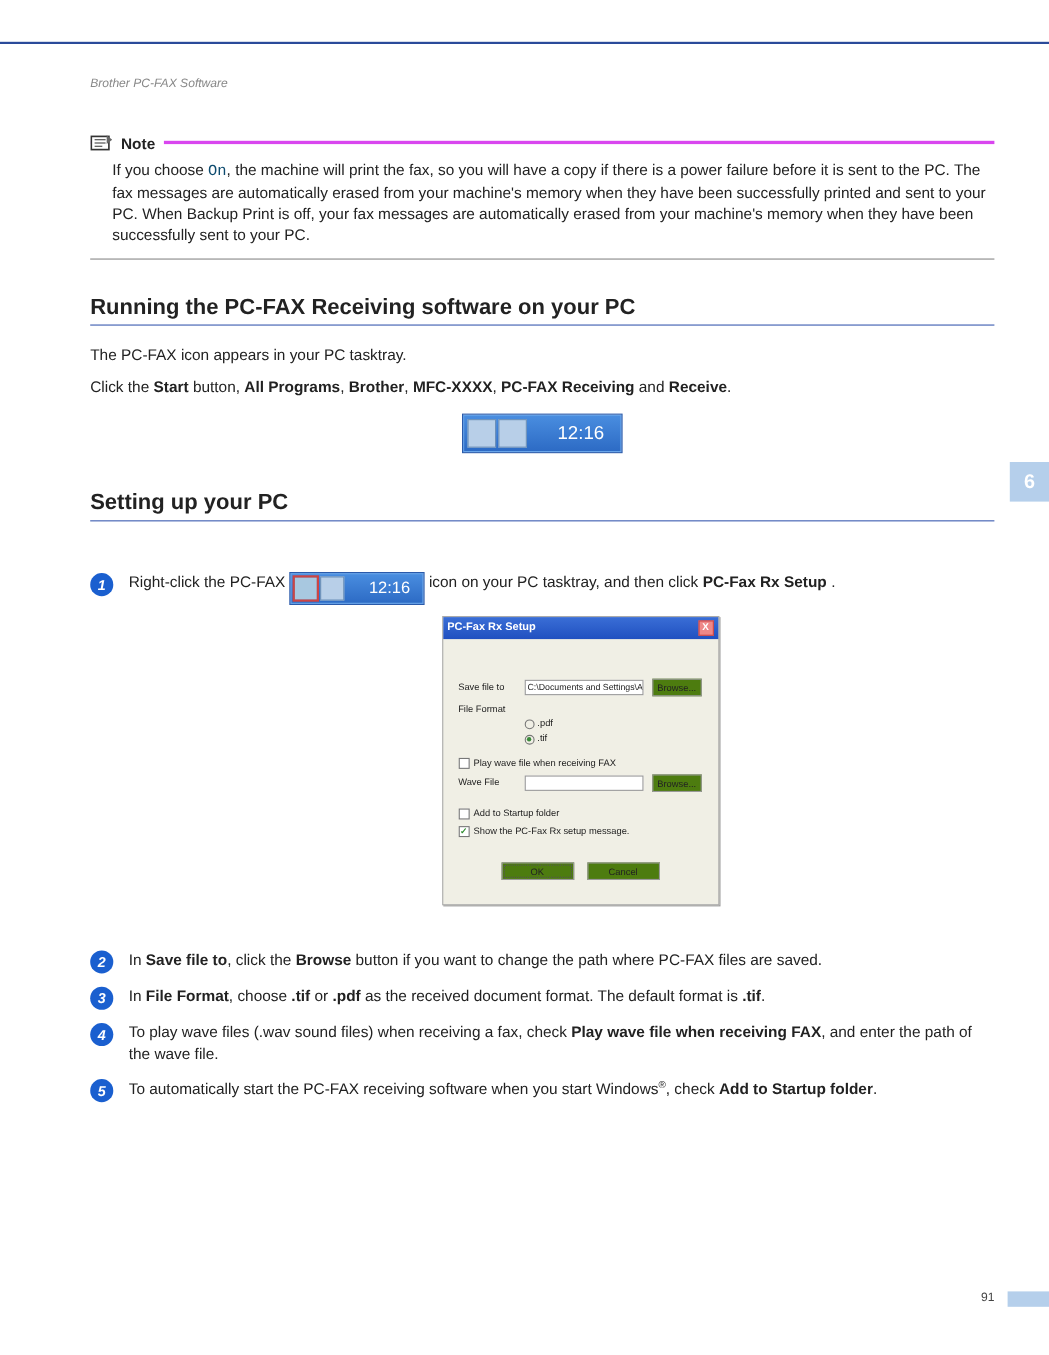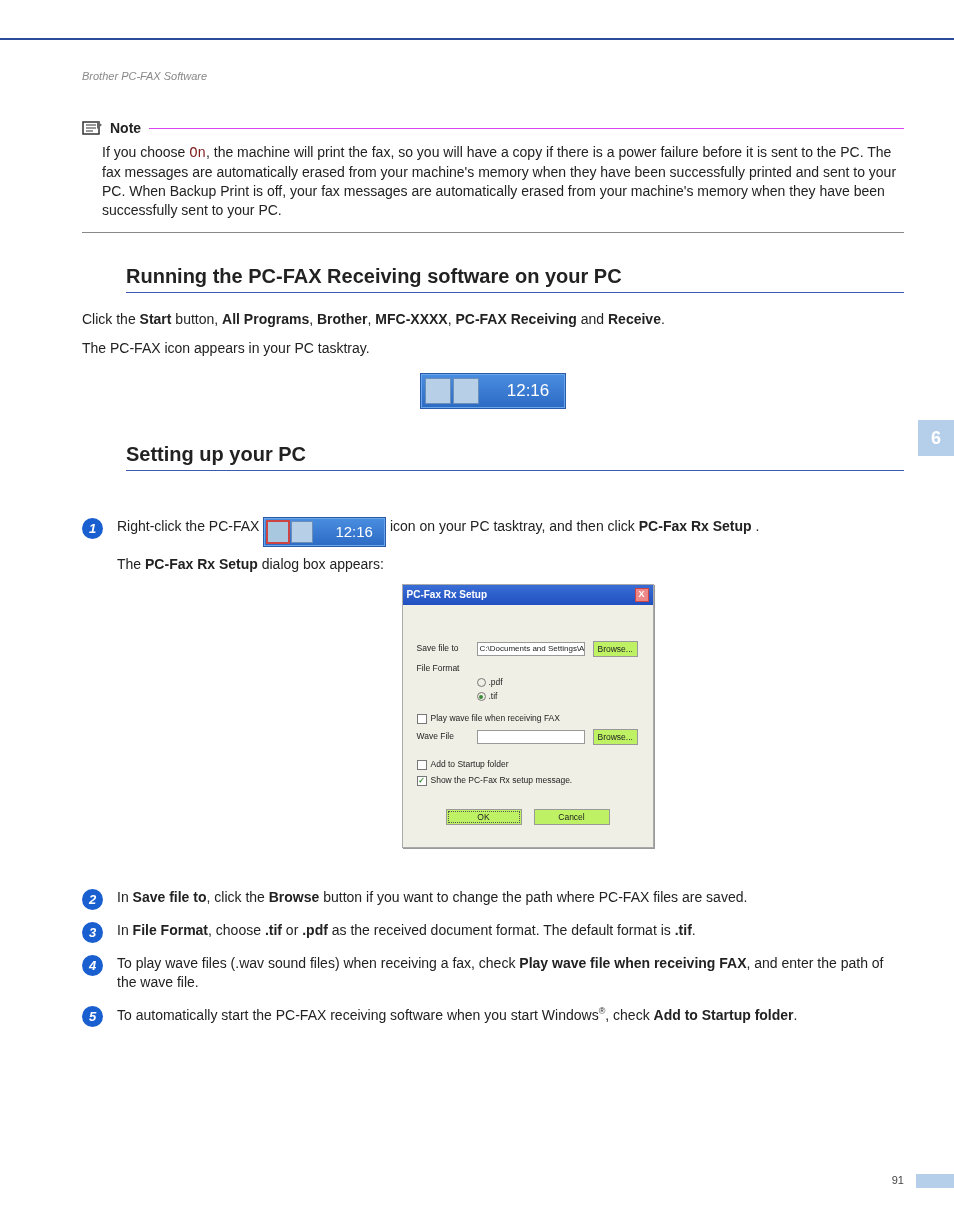--- a/index.html
+++ b/index.html
@@ -19,21 +19,21 @@
   .content {
     padding: 30px 50px 20px 82px;
   }
   .breadcrumb {
     font-size: 11px;
     color: #888;
     margin-bottom: 46px;
     font-style: italic;
   }
   .note-box {
-    border-top: 1px solid #d946ef;
+    border-top: 3px solid #d946ef;
     border-bottom: 1px solid #888;
     margin-bottom: 32px;
     position: relative;
     padding: 0 0 8px 0;
   }
   .note-header {
     display: flex;
     align-items: center;
     gap: 6px;
     position: relative;
@@ -45,29 +45,28 @@
   .note-icon {
     width: 22px; height: 18px;
   }
   .note-title { font-weight: bold; font-size: 14px; }
   .note-text {
     padding: 0 6px 4px 20px;
     line-height: 1.35;
     font-size: 14px;
     margin-top: -4px;
   }
-  .mono { font-family: "Courier New", monospace; color: #7f1d1d; }
+  .mono { font-family: "Courier New", monospace; color: #0c4a6e; }
   h3.section {
     font-size: 20px;
     font-weight: bold;
     padding-bottom: 4px;
     border-bottom: 1px solid #3a5bb0;
     margin-bottom: 16px;
     margin-top: 4px;
-    margin-left: 44px;
   }
   .para { line-height: 1.5; margin-bottom: 8px; }
   .bold { font-weight: bold; }
   .tasktray-figure {
     text-align: center;
     margin: 14px 0 34px;
   }
   .tasktray {
     display: inline-flex;
     align-items: center;
@@ -173,21 +172,21 @@
     border: 1px solid #999;
     background: #fff;
     height: 14px;
     font-size: 8px;
     padding: 0 2px;
     overflow: hidden;
     white-space: nowrap;
   }
   .dlg-btn {
     border: 1px solid #999;
-    background: #bef264;
+    background: #4d7c0f;
     font-size: 8.5px;
     padding: 1px 4px;
     height: 16px;
     line-height: 12px;
   }
   .radio-col { display: flex; flex-direction: column; gap: 2px; margin-left: 60px; margin-top: -4px; margin-bottom: 10px; }
   .r-item { display: flex; align-items: center; gap: 3px; font-size: 8.5px; }
   .r-dot, .r-dot-on {
     width: 9px; height: 9px; border: 1px solid #777; border-radius: 50%;
     display: inline-flex; align-items: center; justify-content: center;
@@ -200,21 +199,21 @@
     width: 10px; height: 10px; border: 1px solid #777; background: #fff;
     display: inline-flex; align-items: center; justify-content: center;
   }
   .cb-on::after { content: "✓"; color: #2a8a2a; font-size: 8px; font-weight: bold; line-height: 8px; }
   .dialog-footer {
     display: flex;
     justify-content: center;
     gap: 12px;
     padding: 18px 0 12px;
   }
-  .dialog-footer .dlg-btn { width: 76px; text-align: center; }
+  .dialog-footer .dlg-btn { width: 66px; text-align: center; }
   .dialog-footer .dlg-btn.primary { outline: 1px dotted #555; outline-offset: -3px; }
 
   .page-footer {
     position: absolute;
     bottom: 46px;
     right: 50px;
     display: flex;
     align-items: center;
     gap: 8px;
   }
@@ -247,24 +246,24 @@
       </span>
       <span class="note-title">Note</span>
     </div>
     <div class="note-text">
       <span>If you choose </span><span class="mono">On</span><span>, the machine will print the fax, so you will have a copy if there is a power failure before it is sent to the PC. The fax messages are automatically erased from your machine's memory when they have been successfully printed and sent to your PC. When Backup Print is off, your fax messages are automatically erased from your machine's memory when they have been successfully sent to your PC.</span>
     </div>
   </div>
 
   <h3 class="section">Running the PC-FAX Receiving software on your PC</h3>
 
+  <div class="para">The PC-FAX icon appears in your PC tasktray.</div>
   <div class="para">
     <span>Click the </span><span class="bold">Start</span><span> button, </span><span class="bold">All Programs</span><span>, </span><span class="bold">Brother</span><span>, </span><span class="bold">MFC-XXXX</span><span>, </span><span class="bold">PC-FAX Receiving</span><span> and </span><span class="bold">Receive</span><span>.</span>
   </div>
-  <div class="para">The PC-FAX icon appears in your PC tasktray.</div>
 
   <div class="tasktray-figure">
     <span class="tasktray">
       <span class="tray-icons">
         <span class="tray-icon"></span>
         <span class="tray-icon"></span>
       </span>
       <span class="tray-time">12:16</span>
     </span>
   </div>
@@ -282,23 +281,20 @@
           <span class="tray-icons">
             <span class="tray-icon hl"></span>
             <span class="tray-icon"></span>
           </span>
           <span class="tray-time">12:16</span>
         </span>
         <span> icon on your PC tasktray, and then click </span>
           <span class="bold">PC-Fax Rx Setup</span>
           <span>.</span>
       </div>
-      <p>
-        <span>The </span><span class="bold">PC-Fax Rx Setup</span><span> dialog box appears:</span>
-      </p>
 
       <div class="dialog-wrap">
         <div class="dialog">
           <div class="dialog-title">
             <span>PC-Fax Rx Setup</span>
             <span class="close-btn">X</span>
           </div>
           <div class="dialog-body">
             <div class="row">
               <span class="lbl">Save file to</span>

